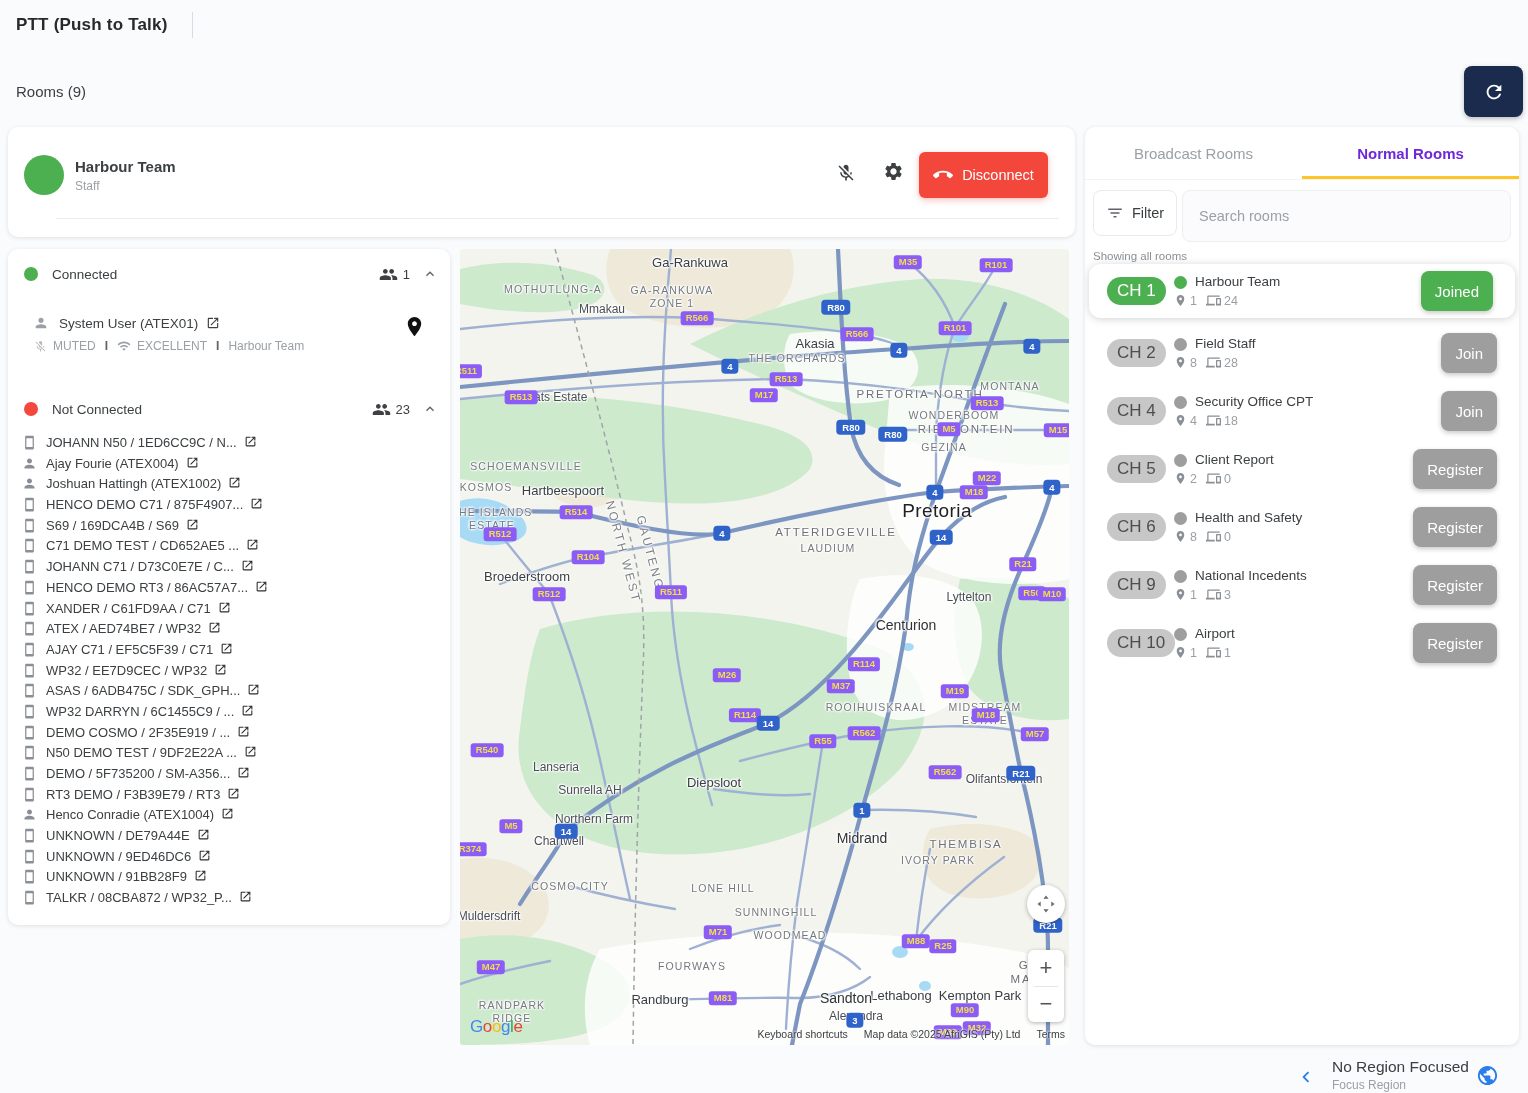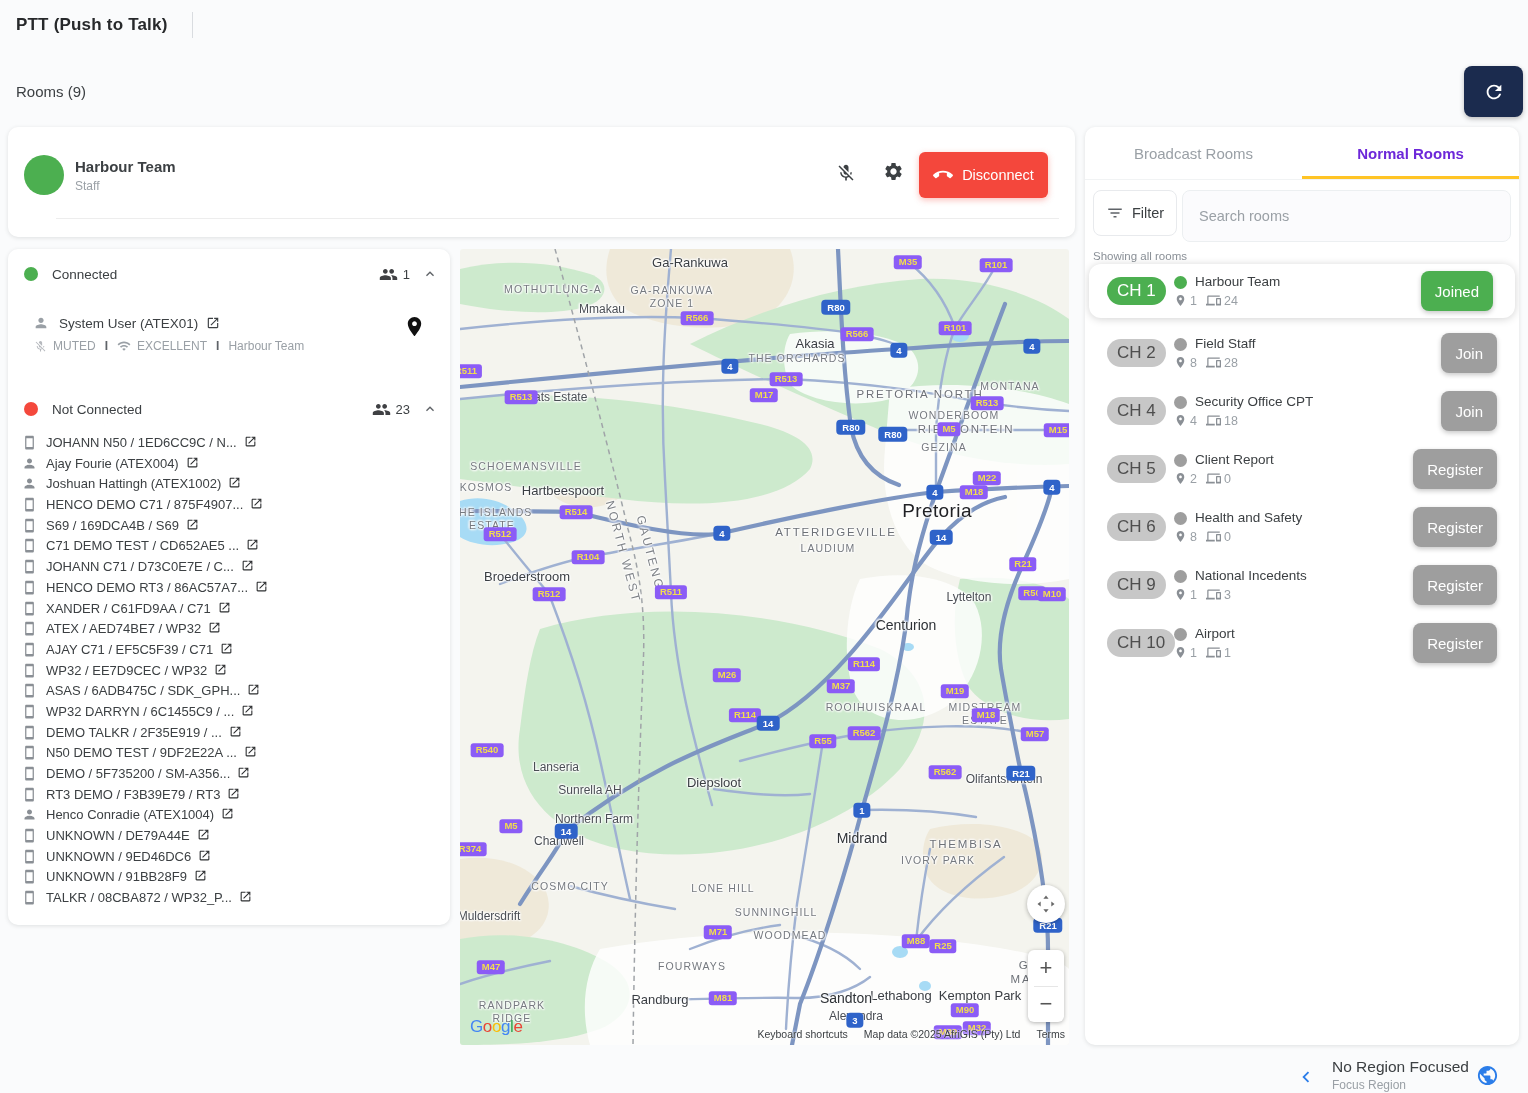--- a/index.html
+++ b/index.html
@@ -401,21 +401,21 @@
             <path d="M19 19H5V5h7V3H5c-1.11 0-2 .9-2 2v14c0 1.1.89 2 2 2h14c1.1 0 2-.9 2-2v-7h-2v7zM14 3v2h3.59l-9.83 9.83 1.41 1.41L19 6.41V10h2V3h-7z"></path>
           </svg>
         </span>
       </div>
       <div class="device-row">
         <span class="dicon">
           <svg width="15" height="15" viewBox="0 0 24 24" fill="currentColor">
             <path d="M17 1.01 7 1c-1.1 0-2 .9-2 2v18c0 1.1.9 2 2 2h10c1.1 0 2-.9 2-2V3c0-1.1-.9-1.99-2-1.99zM17 19H7V5h10v14z"></path>
           </svg>
         </span>
-        <span class="dlabel">DEMO TALKR / 2F35E919 / ...</span>
+        <span class="dlabel">DEMO COSMO / 2F35E919 / ...</span>
         <span class="dext">
           <svg width="13" height="13" viewBox="0 0 24 24" fill="currentColor">
             <path d="M19 19H5V5h7V3H5c-1.11 0-2 .9-2 2v14c0 1.1.89 2 2 2h14c1.1 0 2-.9 2-2v-7h-2v7zM14 3v2h3.59l-9.83 9.83 1.41 1.41L19 6.41V10h2V3h-7z"></path>
           </svg>
         </span>
       </div>
       <div class="device-row">
         <span class="dicon">
           <svg width="15" height="15" viewBox="0 0 24 24" fill="currentColor">
             <path d="M17 1.01 7 1c-1.1 0-2 .9-2 2v18c0 1.1.9 2 2 2h10c1.1 0 2-.9 2-2V3c0-1.1-.9-1.99-2-1.99zM17 19H7V5h10v14z"></path>

